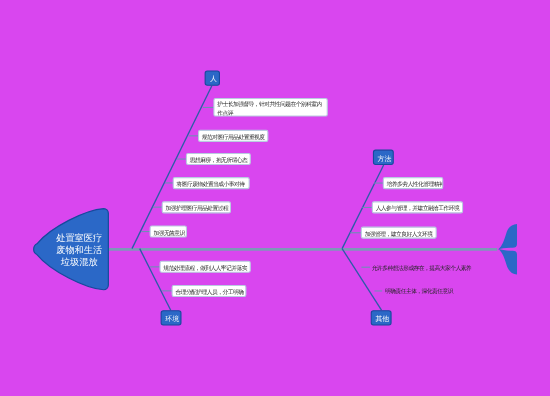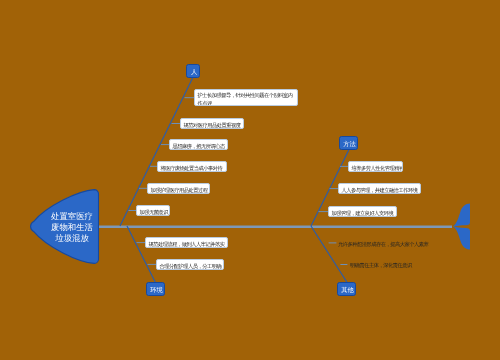--- a/index.html
+++ b/index.html
@@ -1,19 +1,19 @@
 <!DOCTYPE html>
 <html><head>
 <meta charset="utf-8">
 <style>
   html,body{margin:0;padding:0;background:#ffffff;}
   body{width:500px;height:360px;overflow:hidden;background:#fff;
        font-family:"Liberation Sans", sans-serif;
        -webkit-font-smoothing:antialiased;}
-  #stage{position:relative;width:500px;height:360px;background:#a16207;overflow:hidden;}
+  #stage{position:relative;width:500px;height:360px;background:#d946ef;overflow:hidden;}
   svg#diagram{position:absolute;left:0;top:0;width:500px;height:360px;display:block;}
 
   
   .bx{position:absolute;box-sizing:border-box;background:#ffffff;
       border:1px solid #b9cbe0;border-radius:2px;overflow:hidden;}
   .sc{position:absolute;left:0;top:0;transform:scale(0.25);transform-origin:0 0;}
   .bx .t{display:flex;align-items:center;justify-content:flex-start;box-sizing:border-box;
       font-size:21px;line-height:21px;letter-spacing:-2px;color:#242424;white-space:nowrap;padding:0 10px;}
   .bx.two .t{display:block;white-space:normal;line-height:30.5px;padding:5px 10px 0 10px;}
   .plain{position:absolute;}

